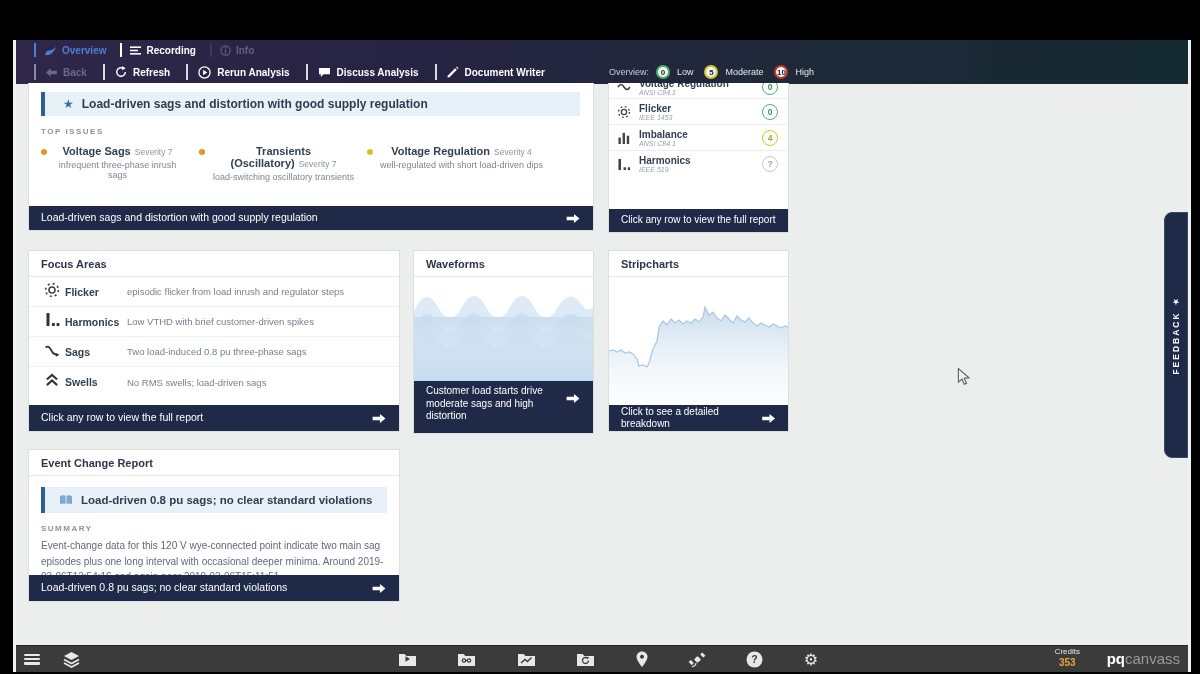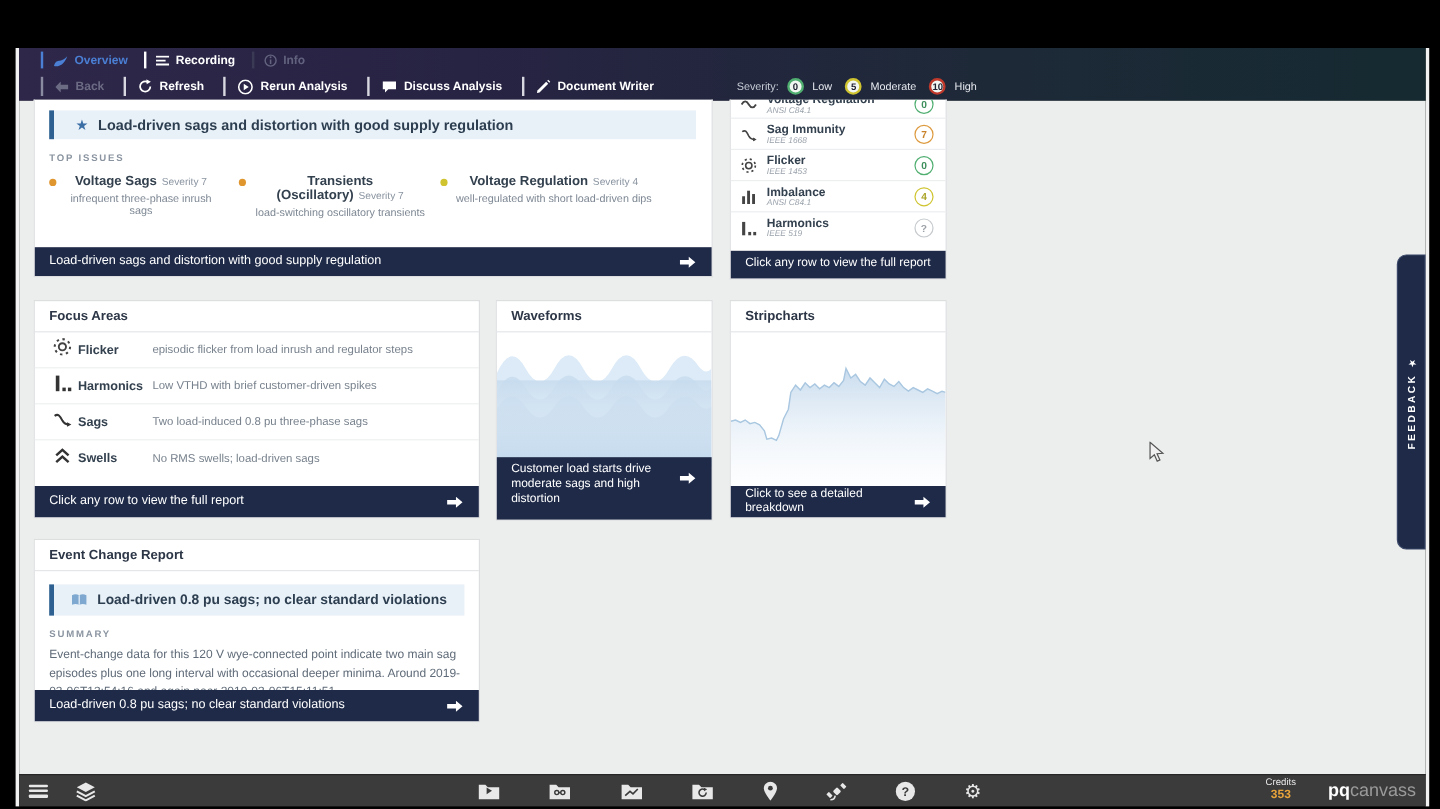--- a/index.html
+++ b/index.html
@@ -193,21 +193,21 @@
       <span>
         <svg width="12" height="12" viewBox="0 0 14 14">
             <path d="M3,13 L0.5,13.5 L1,11 L9.5,2.5 L11.5,4.5 Z" fill="#fff"></path>
             <path d="M10.5,1.5 L12.5,3.5 L13.5,2.5 L11.5,0.5 Z" fill="#fff"></path>
           </svg>
       </span>
       <span>Document Writer</span>
     </div>
 
     <div class="sev-wrap">
-      <span class="sev-label">Severity:</span>
+      <span class="sev-label">Overview:</span>
       <span class="sev-badge" style="border:2px solid #4fae70">0</span>
       <span class="sev-name">Low</span>
       <span class="sev-badge" style="border:2px solid #cfc42f">5</span>
       <span class="sev-name">Moderate</span>
       <span class="sev-badge" style="border:2px solid #c0392b">10</span>
       <span class="sev-name">High</span>
     </div>
   </div>
 
   <div class="content">
@@ -256,33 +256,20 @@
             <svg width="14" height="10" viewBox="0 0 14 10">
                 <path d="M1,5 Q4,0 7,5 T13,5" fill="none" stroke="#444" stroke-width="1.6"></path>
               </svg>
           </span>
           <div class="sp-text">
             <div class="sp-name">Voltage Regulation</div>
             <div class="sp-std">ANSI C84.1</div>
           </div>
           <div class="sp-badge bg-green">0</div>
         </div>
-      </div>
-      <div class="sp-row">
-        <span class="sp-icon">
-          <svg width="15" height="12" viewBox="0 0 15 13">
-              <path d="M1,4 C4,2 5,4 7,8 C8.5,10.8 10,11 12.5,11" fill="none" stroke="#444" stroke-width="1.5"></path>
-              <path d="M10.8,9.2 L14,11 L10.8,12.8 Z" fill="#444"></path>
-            </svg>
-        </span>
-        <div class="sp-text">
-          <div class="sp-name">Sag Immunity</div>
-          <div class="sp-std">IEEE 1668</div>
-        </div>
-        <div class="sp-badge bg-orange">7</div>
       </div>
       <div class="sp-row">
         <span class="sp-icon">
           <svg width="14" height="14" viewBox="0 0 16 16">
               <circle cx="8" cy="8" r="3" fill="none" stroke="#444" stroke-width="1.5"></circle>
               <circle cx="8" cy="8" r="6.2" fill="none" stroke="#444" stroke-width="1.6" stroke-dasharray="2 2.9"></circle>
             </svg>
         </span>
         <div class="sp-text">
           <div class="sp-name">Flicker</div>

